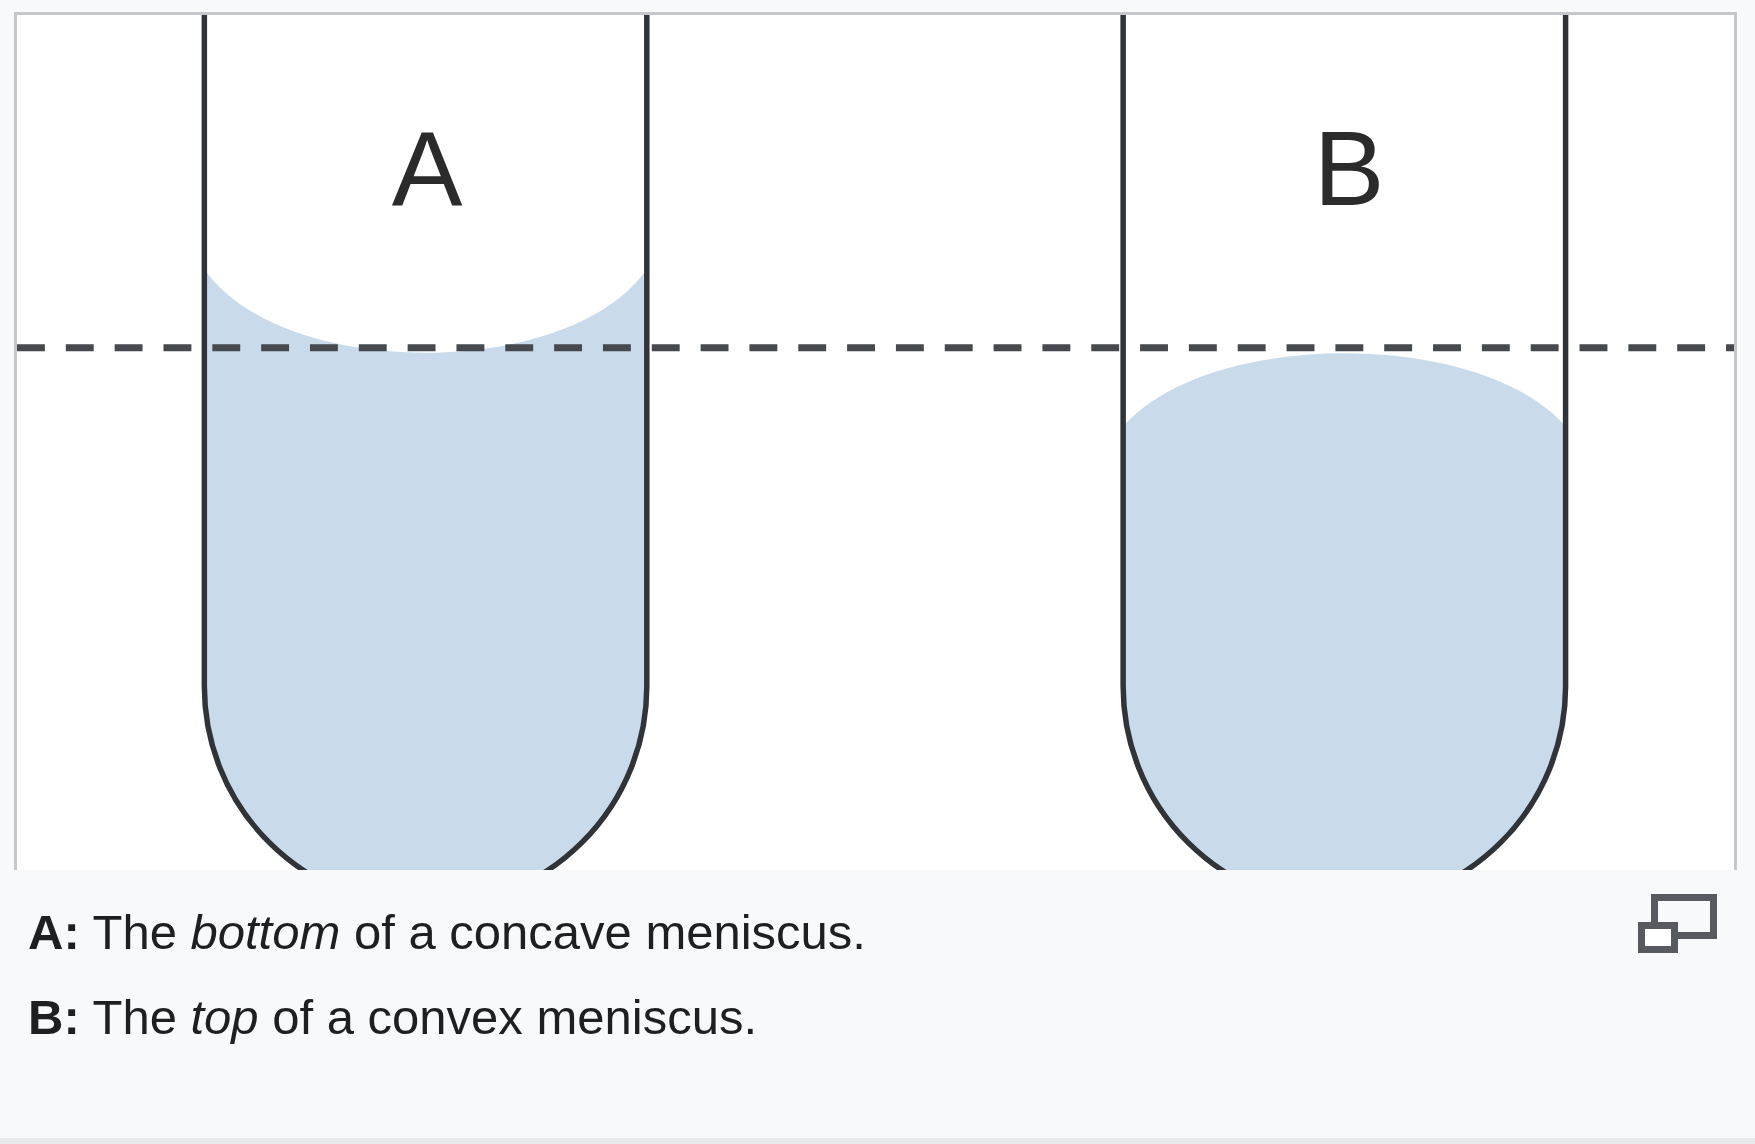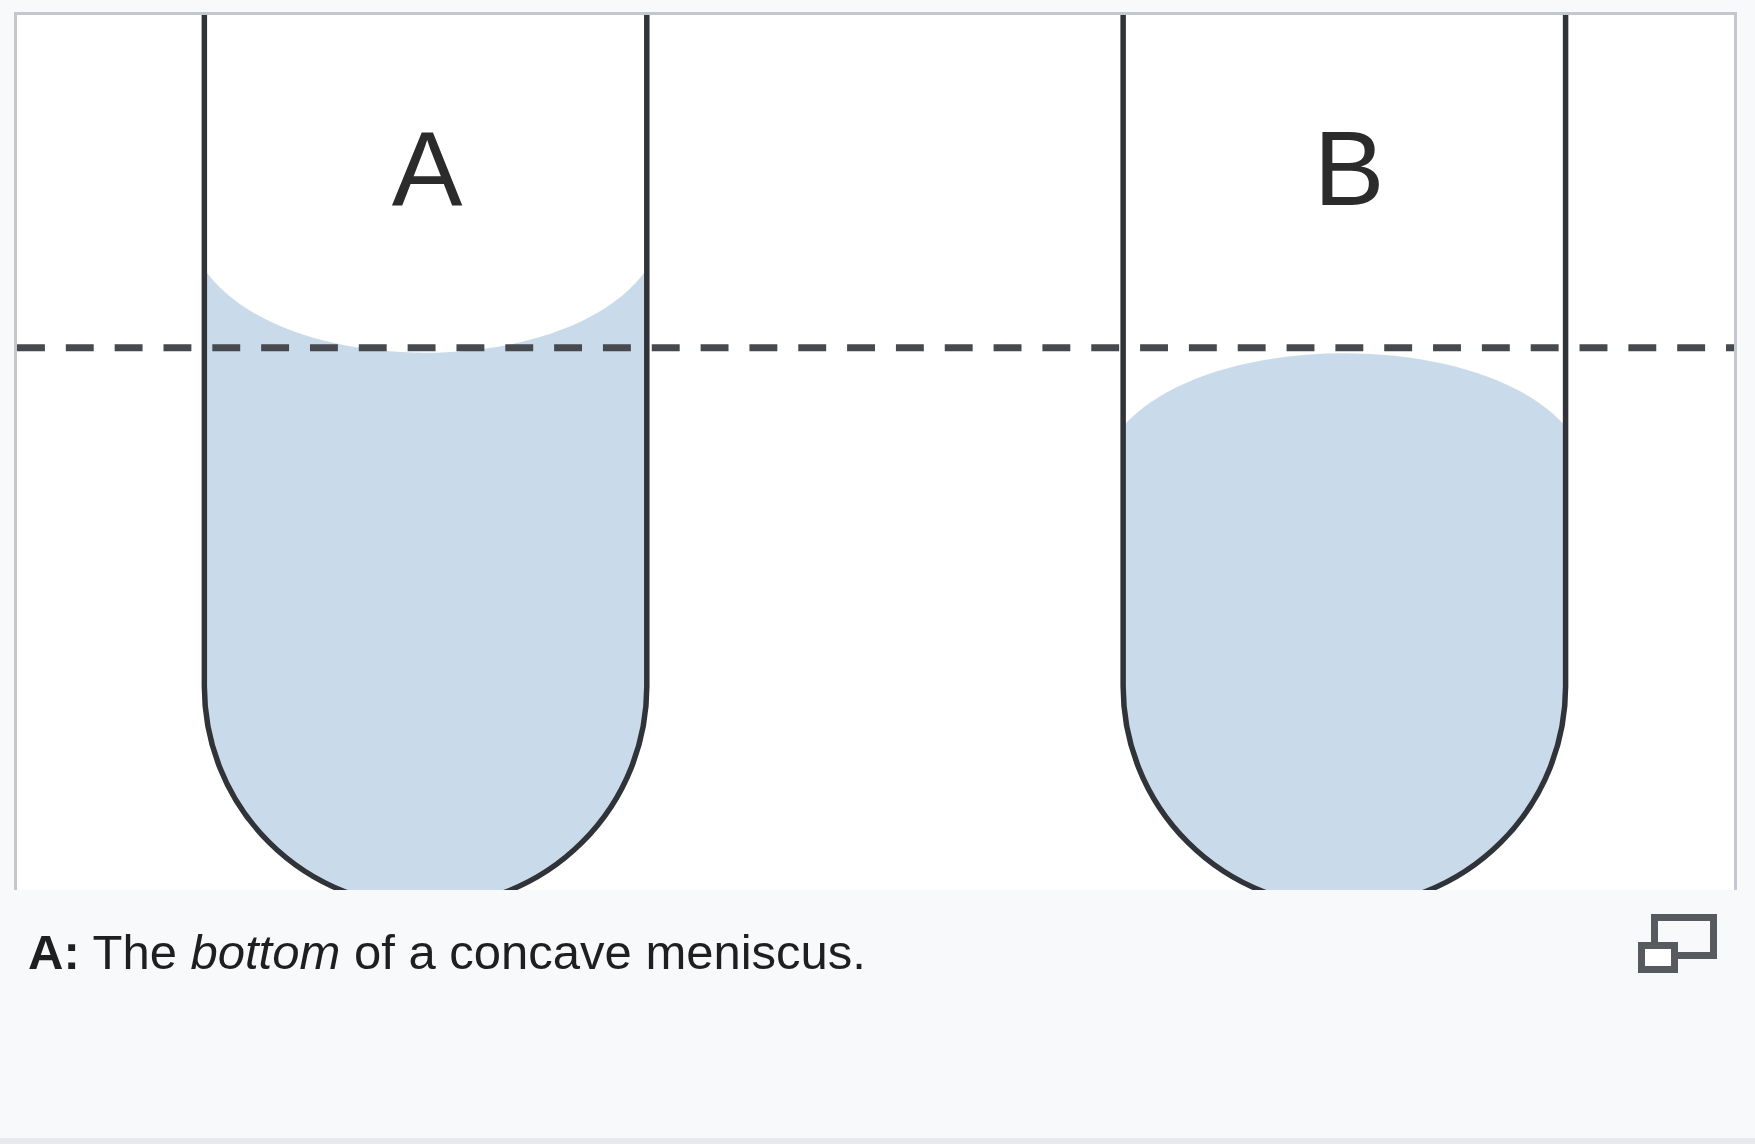--- a/index.html
+++ b/index.html
@@ -40,21 +40,21 @@
     line-height: 106px;
     color: #2b2b2b;
     letter-spacing: 0;
   }
   .tube-label.a { left: 410px; }
   .tube-label.b { left: 1332px; }
   
   .caption-area {
     position: absolute;
     left: 0;
-    top: 890px;
+    top: 870px;
     width: 100%;
     height: 230px;
     background: #f8f9fa;
   }
   .caption-text {
     position: absolute;
     left: 28px;
     top: 20px;
     font-size: 49px;
     line-height: 85px;
@@ -113,20 +113,21 @@
 
       <path d="M 1110 0 L 1110 676 A 222 222 0 0 0 1554 676 L 1554 0" fill="none" stroke="#303338" stroke-width="5.5"></path>
     </svg>
     <div class="tube-label a">A</div>
     <div class="tube-label b">B</div>
   </div>
 
   <div class="caption-area">
     <div class="caption-text">
       <div class="caption-line"><b>A:</b><span> The </span><i>bottom</i><span> of a concave meniscus.</span></div>
+      <div class="caption-line"><b>B:</b><span> The </span><i>top</i><span> of a convex meniscus.</span></div>
     </div>
     <div class="magnify-icon">
       <div class="magnify-large"></div>
       <div class="magnify-small"></div>
     </div>
   </div>
 
   <div class="bottom-divider"></div>
 </div>
 

